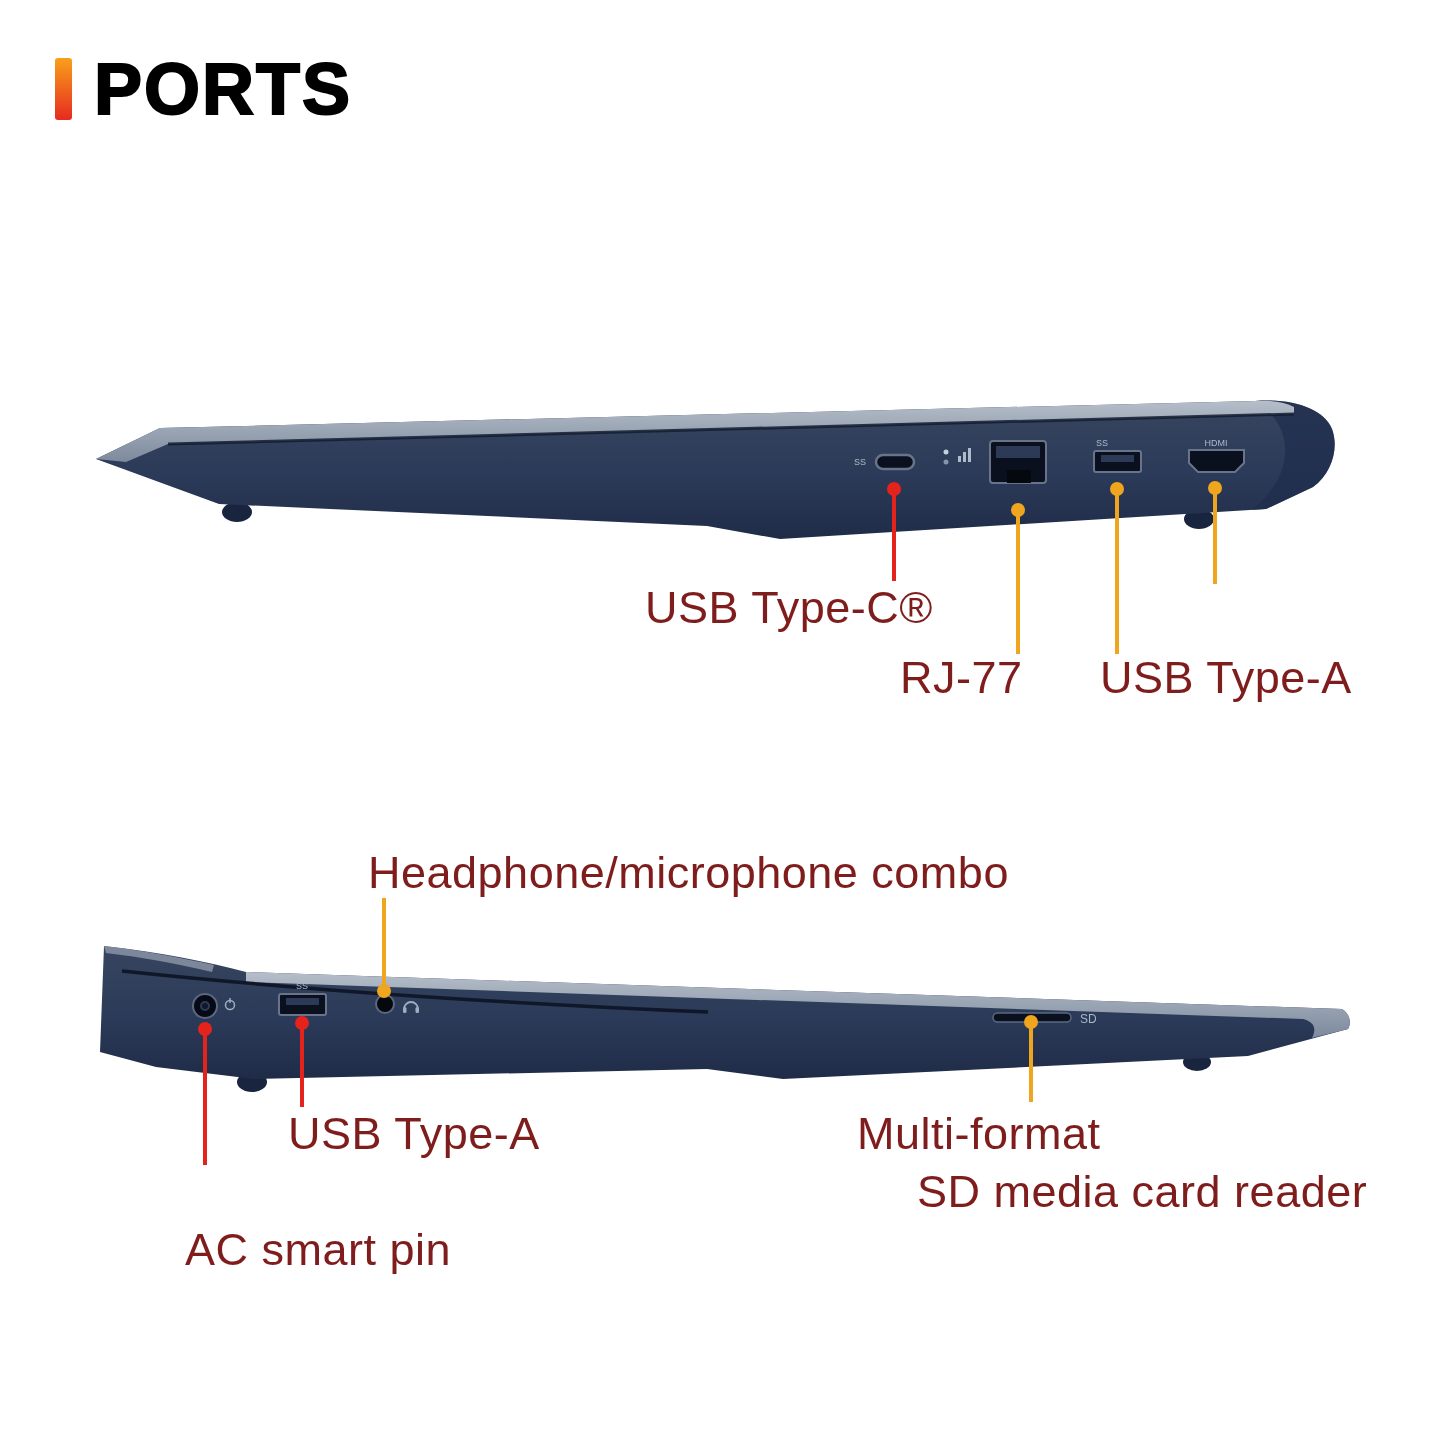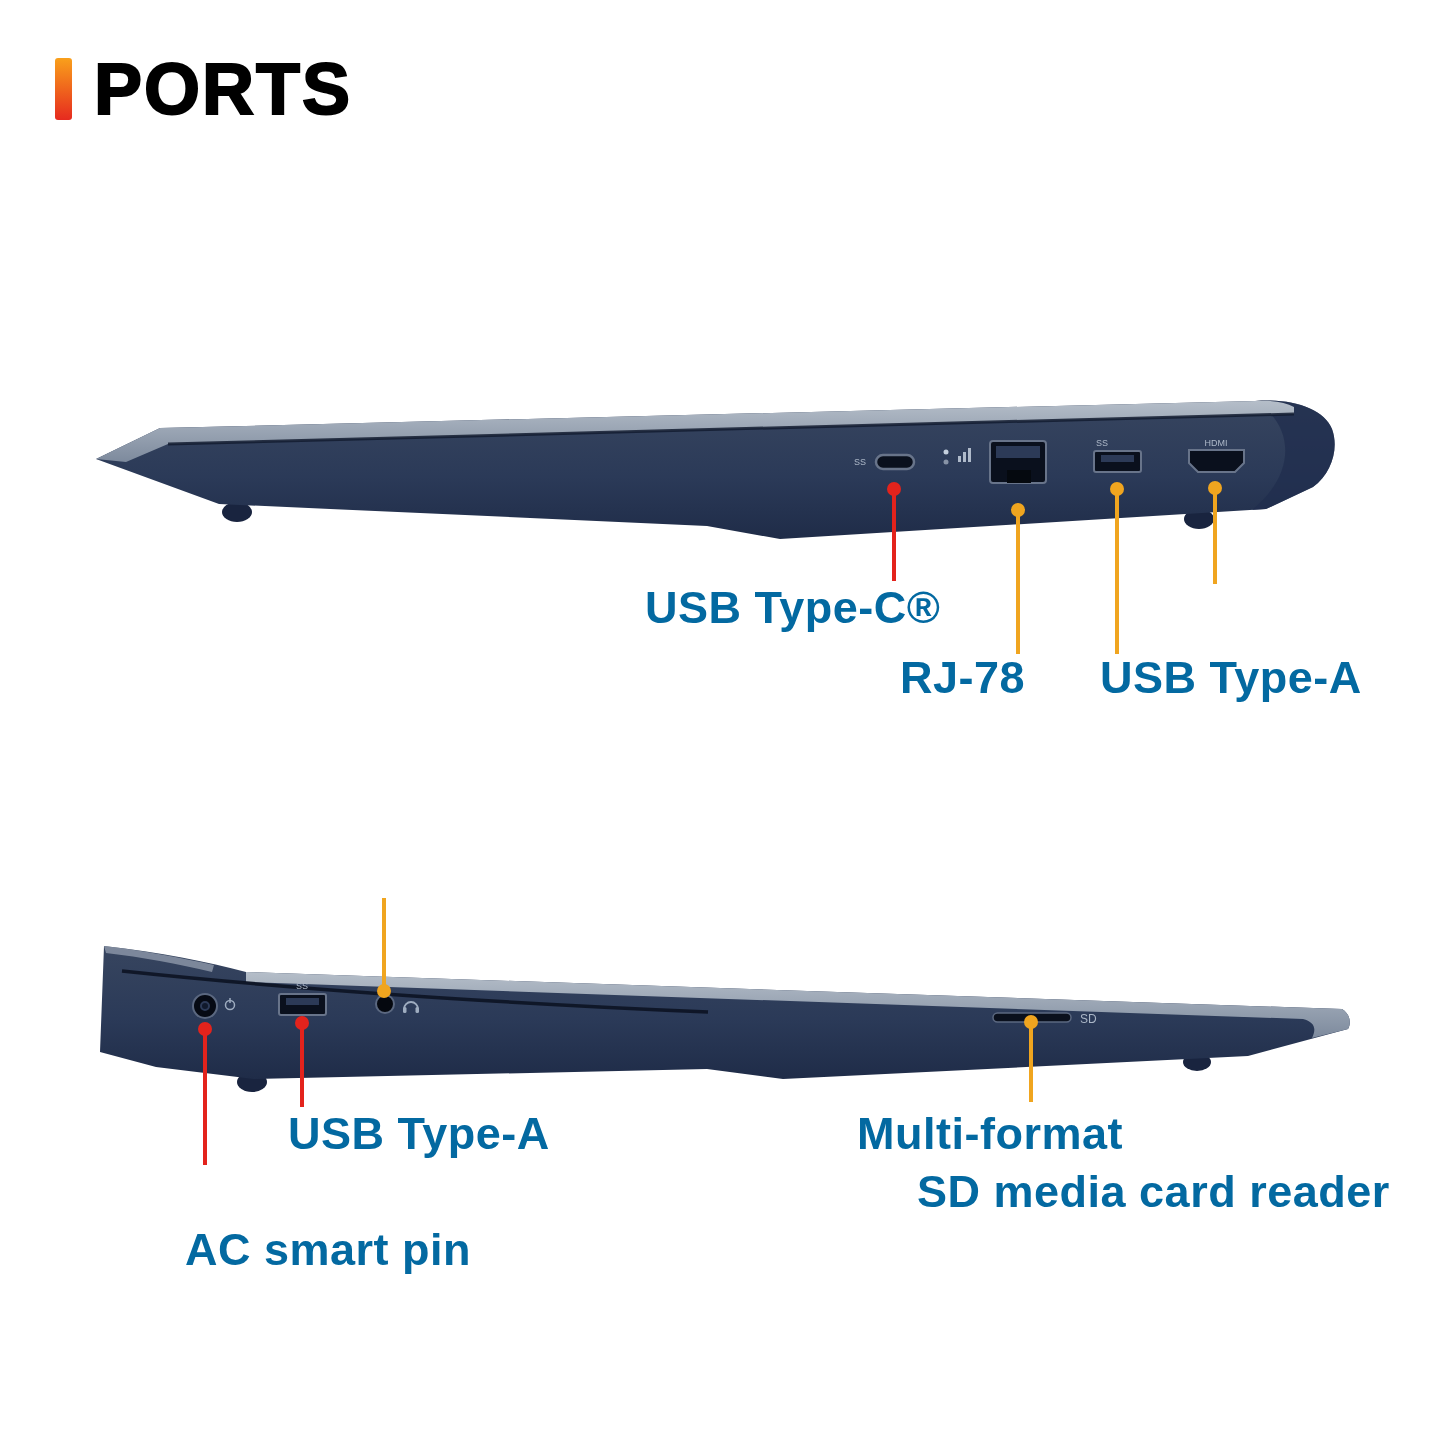--- a/index.html
+++ b/index.html
@@ -8,22 +8,22 @@
     font-family:"Liberation Sans", sans-serif; overflow:hidden;
   }
   .title-row { position:absolute; left:55px; top:48px; display:flex; align-items:center; gap:22px; }
   .title-bar { width:17px; height:62px; border-radius:3px; background:linear-gradient(#f9a01b,#e62a1f); }
   .page-title {
     margin:0; font-size:72px; font-weight:700; letter-spacing:2px; color:#000;
     -webkit-text-stroke:2px #000;
   }
   .laptops-svg { position:absolute; left:0; top:0; }
   .label {
-    position:absolute; font-size:45px; color:#0369a1; white-space:nowrap;
-    line-height:1.05; letter-spacing:0.5px;font-weight:bold;
+    position:absolute; font-size:45px; color:#7f1d1d; white-space:nowrap;
+    line-height:1.05; letter-spacing:0.5px;
   }
   .dot { position:absolute; width:14px; height:14px; border-radius:50%; }
   .vline { position:absolute; width:4px; }
   .red { background:#e3231c; }
   .orange { background:#f0a51f; }
 </style>
 </head>
 <body>
 
 <div class="canvas">
@@ -116,29 +116,30 @@
       </g>
     </g>
   </svg>
 
   <span class="dot red" style="left:887px; top:482px;"></span>
   <span class="vline red" style="left:892px; top:493px; height:88px;"></span>
   <div class="label" style="left:645px; top:584px;">USB Type-C®</div>
 
   <span class="dot orange" style="left:1011px; top:503px;"></span>
   <span class="vline orange" style="left:1016px; top:514px; height:140px;"></span>
-  <div class="label" style="left:900px; top:654px;">RJ-78</div>
+  <div class="label" style="left:900px; top:654px;">RJ-77</div>
 
   <span class="dot orange" style="left:1110px; top:482px;"></span>
   <span class="vline orange" style="left:1115px; top:493px; height:161px;"></span>
   <div class="label" style="left:1100px; top:654px;">USB Type-A</div>
 
   <span class="dot orange" style="left:1208px; top:481px;"></span>
   <span class="vline orange" style="left:1213px; top:492px; height:92px;"></span>
 
+  <div class="label" style="left:368px; top:849px;">Headphone/microphone combo</div>
   <span class="vline orange" style="left:382px; top:898px; height:88px;"></span>
   <span class="dot orange" style="left:377px; top:984px;"></span>
 
   <span class="dot red" style="left:295px; top:1016px;"></span>
   <span class="vline red" style="left:300px; top:1027px; height:80px;"></span>
   <div class="label" style="left:288px; top:1110px;">USB Type-A</div>
 
   <span class="dot red" style="left:198px; top:1022px;"></span>
   <span class="vline red" style="left:203px; top:1033px; height:132px;"></span>
   <div class="label" style="left:185px; top:1226px;">AC smart pin</div>

